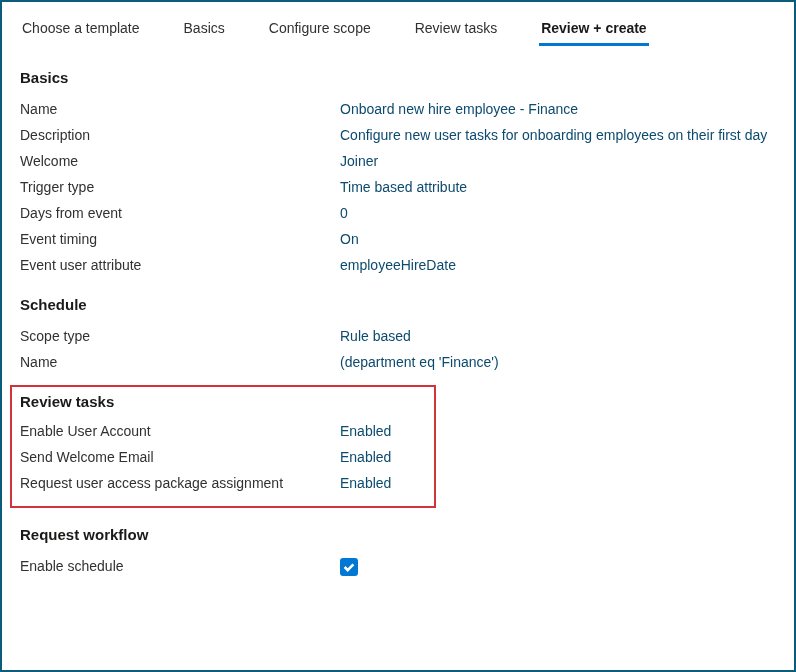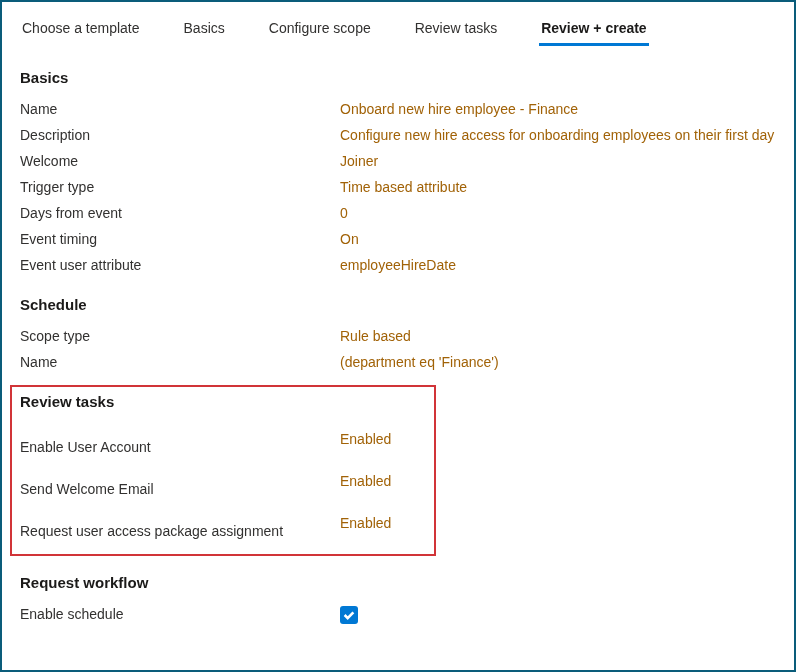--- a/index.html
+++ b/index.html
@@ -57,39 +57,38 @@
       display: flex;
       padding: 5px 0;
       align-items: center;
     }
     .kv-label {
       width: 320px;
       flex-shrink: 0;
       color: #323130;
     }
     .kv-value {
-      color: #a16207;
+      color: #0c4a6e;
     }
     .spacer {
       height: 14px;
     }
     .highlight-box {
       border: 2px solid #d13438;
       padding: 6px 8px 10px 8px;
       margin-left: -10px;
       margin-right: 340px;
       margin-top: 10px;
     }
     .highlight-box .section-heading {
       margin-top: 0;
       margin-bottom: 8px;
     }
     .highlight-box .kv-label {
       width: 320px;
-      margin-top: 16px;
     }
     .checkbox-row {
       display: flex;
       align-items: flex-start;
       padding: 5px 0;
     }
     .checkbox-row .kv-label {
       width: 320px;
     }
     .checkbox {
@@ -123,21 +122,21 @@
 
 <div class="content">
 
   <div class="section-heading">Basics</div>
   <div class="kv-row">
     <div class="kv-label">Name</div>
     <div class="kv-value">Onboard new hire employee - Finance</div>
   </div>
   <div class="kv-row">
     <div class="kv-label">Description</div>
-    <div class="kv-value">Configure new hire access for onboarding employees on their first day</div>
+    <div class="kv-value">Configure new user tasks for onboarding employees on their first day</div>
   </div>
   <div class="kv-row">
     <div class="kv-label">Welcome</div>
     <div class="kv-value">Joiner</div>
   </div>
   <div class="kv-row">
     <div class="kv-label">Trigger type</div>
     <div class="kv-value">Time based attribute</div>
   </div>
   <div class="kv-row">

